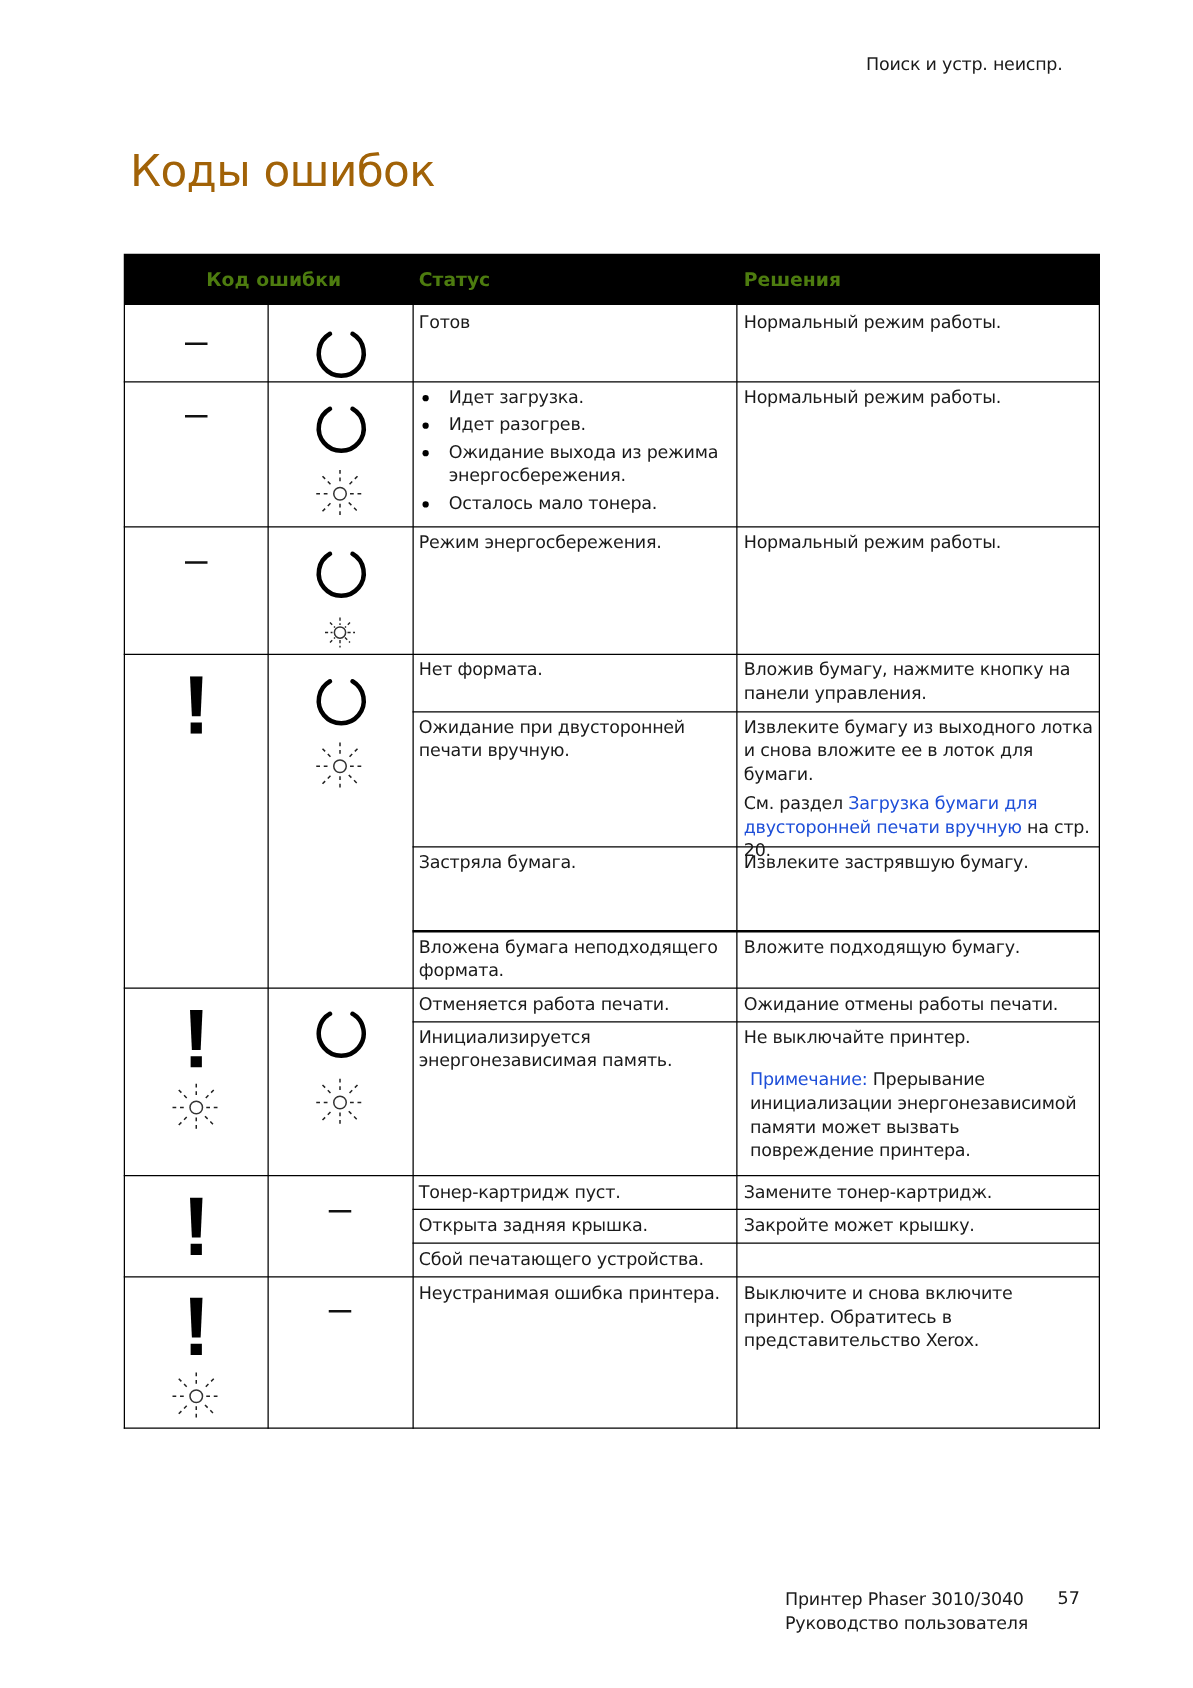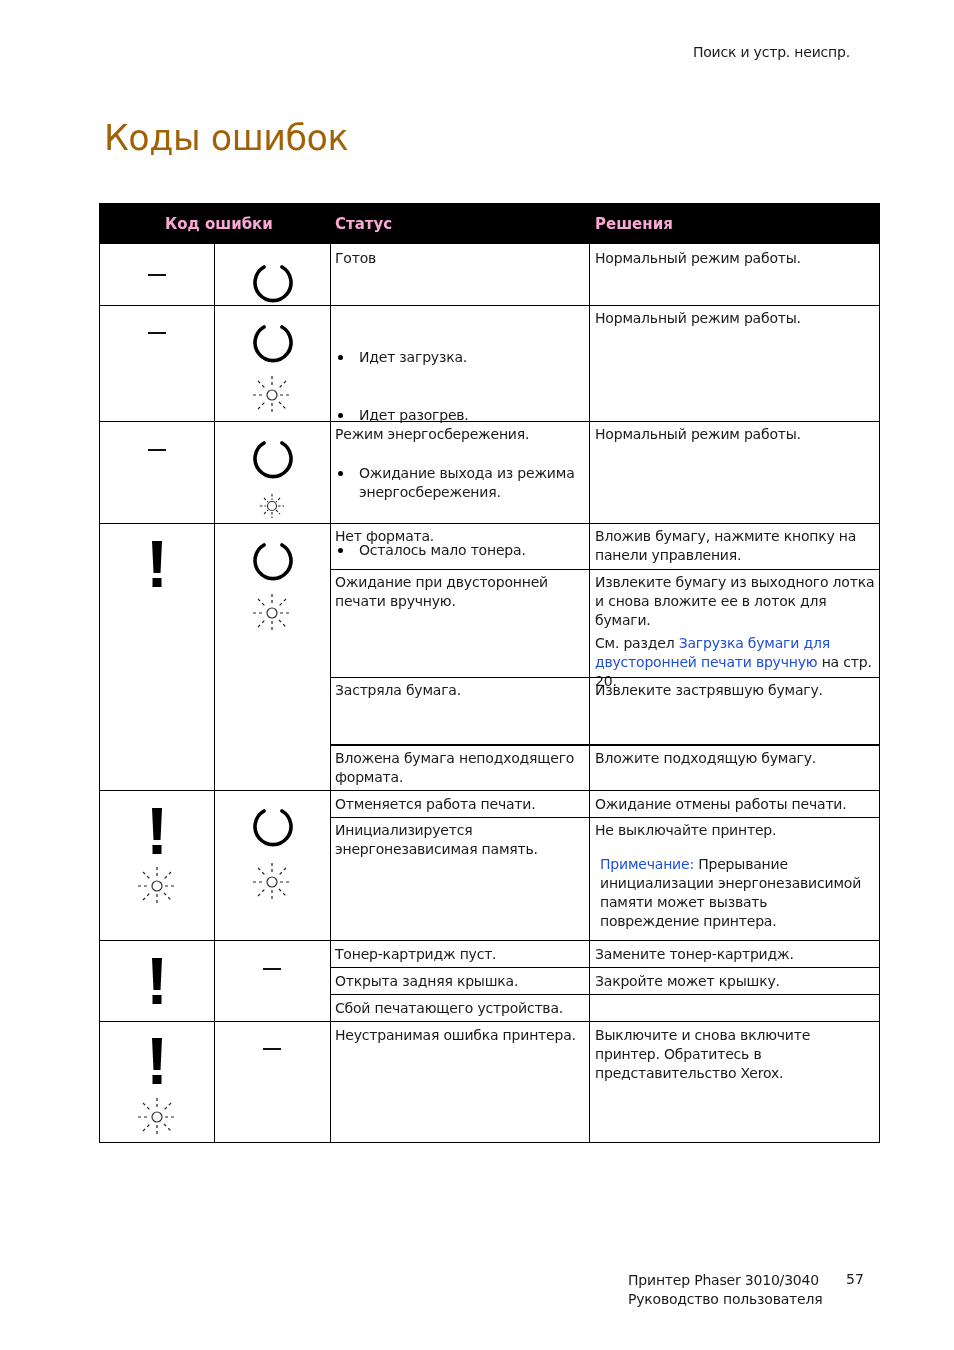--- a/index.html
+++ b/index.html
@@ -3,31 +3,31 @@
 <meta charset="utf-8">
 <style>
   html, body { margin: 0; padding: 0; background: #ffffff; }
   body { width: 954px; height: 1350px; position: relative; overflow: hidden;
          font-family: "DejaVu Sans", sans-serif; color: #1a1a1a; }
   .header-section { position: absolute; left: 0; top: 44px; width: 850px; text-align: right;
          font-size: 14px; letter-spacing: -0.2px; }
   .page-title { position: absolute; left: 104px; top: 118px; font-size: 35px; color: #a16207;
          font-weight: normal; margin: 0; letter-spacing: -0.5px; }
   .table { position: absolute; left: 99px; top: 203px; width: 781px; height: 940px; }
-  .thead { position: absolute; left: 0; top: 0; width: 781px; height: 41px; background: #000; color: #f9a8d4;
+  .thead { position: absolute; left: 0; top: 0; width: 781px; height: 41px; background: #000; color: #4d7c0f;
          font-weight: bold; font-size: 15px; }
   .th { position: absolute; top: 12px; }
   .vline { position: absolute; background: #000; width: 1.3px; }
   .hline { position: absolute; background: #000; height: 1.3px; }
   .cell { position: absolute; font-size: 14px; line-height: 19px; letter-spacing: -0.2px; }
   .cell p { margin: 0; }
   .cell p + p { margin-top: 4px; }
   .link { color: #1d4ed8; }
   ul.bullets { margin: 0; padding: 0; list-style: none; }
-  ul.bullets li { position: relative; padding-left: 24px; margin-bottom: 3px; margin-top: 39px; }
+  ul.bullets li { position: relative; padding-left: 24px; margin-bottom: 3px; }
   ul.bullets li::before { content: ""; position: absolute; left: 3px; top: 7px; width: 5px; height: 5px;
          border-radius: 50%; background: #000; }
   .icon { position: absolute; }
   .dash { position: absolute; width: 18px; height: 2px; background: #111; }
   .footer { position: absolute; top: 1271px; left: 628px; font-size: 14px; line-height: 19px; letter-spacing: -0.2px; }
   .page-num { position: absolute; top: 1271px; left: 846px; font-size: 14px; }
 </style>
 </head>
 <body>
 

